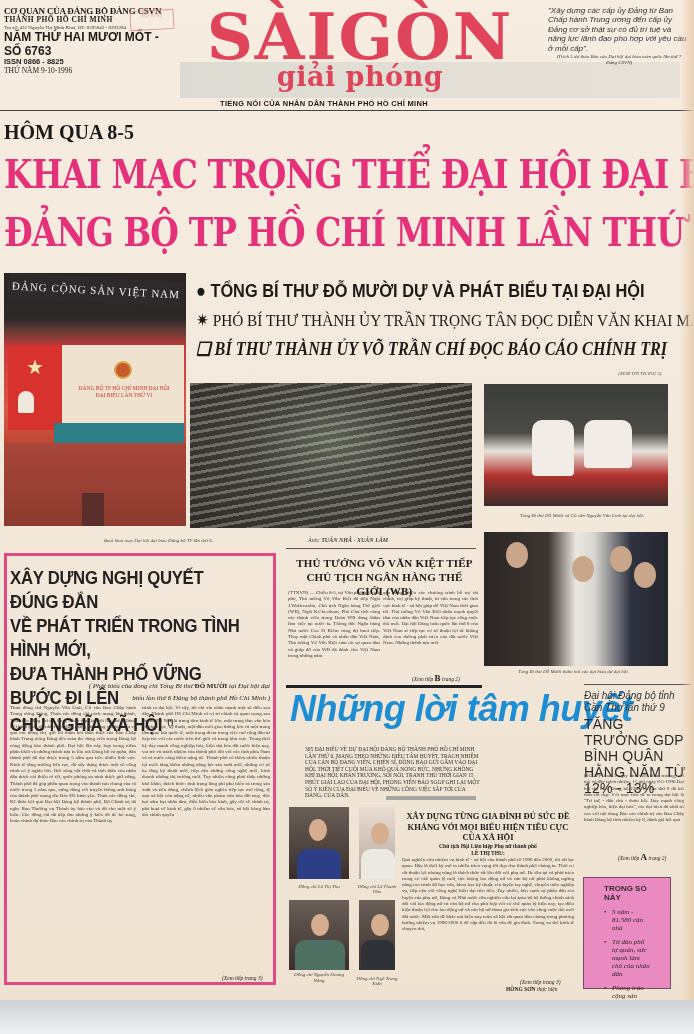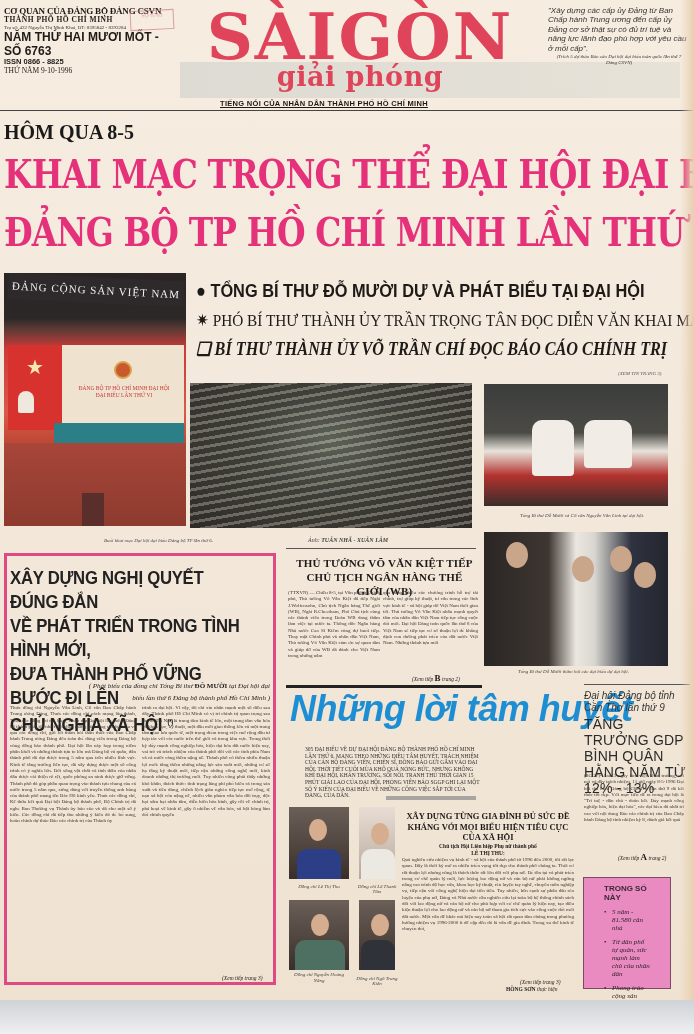--- a/index.html
+++ b/index.html
@@ -27,21 +27,21 @@
   .mast-left .l2 { font-size: 7.5px; font-weight: bold; letter-spacing: 0.5px; }
   .mast-left .l3 { font-size: 5px; color:#333; }
   .mast-left .l4 { font-family: "Liberation Sans", sans-serif; font-size: 12px; font-weight: bold; }
   .mast-left .l5 { font-family: "Liberation Sans", sans-serif; font-size: 7.5px; font-weight: bold; }
   .mast-left .l6 { font-size: 7.5px; }
   .stamp { left: 130px; top: 10px; width: 44px; height: 20px; border: 1px solid #d98a8a; color: #d98a8a; font-size: 6px; text-align: center; line-height: 9px; transform: rotate(-3deg); opacity: .8; }
 
   .title-main { left: 180px; top: 0px; width: 360px; text-align: center; font-family: "DejaVu Serif", serif; font-weight: bold; font-size: 64px; color: #e0445a; letter-spacing: 2px; line-height: 74px; }
   .title-sub { left: 180px; top: 62px; width: 360px; text-align: center; font-family: "DejaVu Serif", serif; font-weight: bold; font-size: 27px; color: #e0445a; line-height: 30px; letter-spacing: 0.5px; }
   .mast-bar { left: 180px; top: 62px; width: 500px; height: 36px; background: linear-gradient(90deg, rgba(200,205,200,.55), rgba(210,212,205,.4)); z-index: 0; }
-  .tagline { left: 220px; top: 99px; width: 320px; font-family: "Liberation Sans", sans-serif; font-size: 7.5px; font-weight: bold; letter-spacing: 0.3px; text-decoration: underline; }
+  .tagline { left: 220px; top: 99px; width: 320px; font-family: "Liberation Sans", sans-serif; font-size: 7.5px; font-weight: bold; letter-spacing: 0.3px; }
   .mast-rule { left: 0; top: 110px; width: 694px; height: 1px; background: #444; }
 
   .quote { left: 548px; top: 6px; width: 140px; font-family: "Liberation Sans", sans-serif; font-style: italic; font-size: 8px; line-height: 9.4px; color: #333; }
   .quote-src { left: 556px; top: 54px; width: 126px; font-style: italic; font-size: 5px; text-align: center; color: #333; line-height: 6px; }
 
   
   .kicker { left: 4px; top: 121px; font-size: 20px; font-weight: bold; color: #1a1a1a; }
   .hl { left: 4px; width: 690px; font-family: "DejaVu Serif", serif; font-weight: bold; font-size: 40px; color: #e5317a; letter-spacing: -1px; transform: scaleX(0.82); transform-origin: left; white-space: nowrap; line-height: 48px; }
   .hl1 { top: 150px; }
   .hl2 { top: 208px; }

